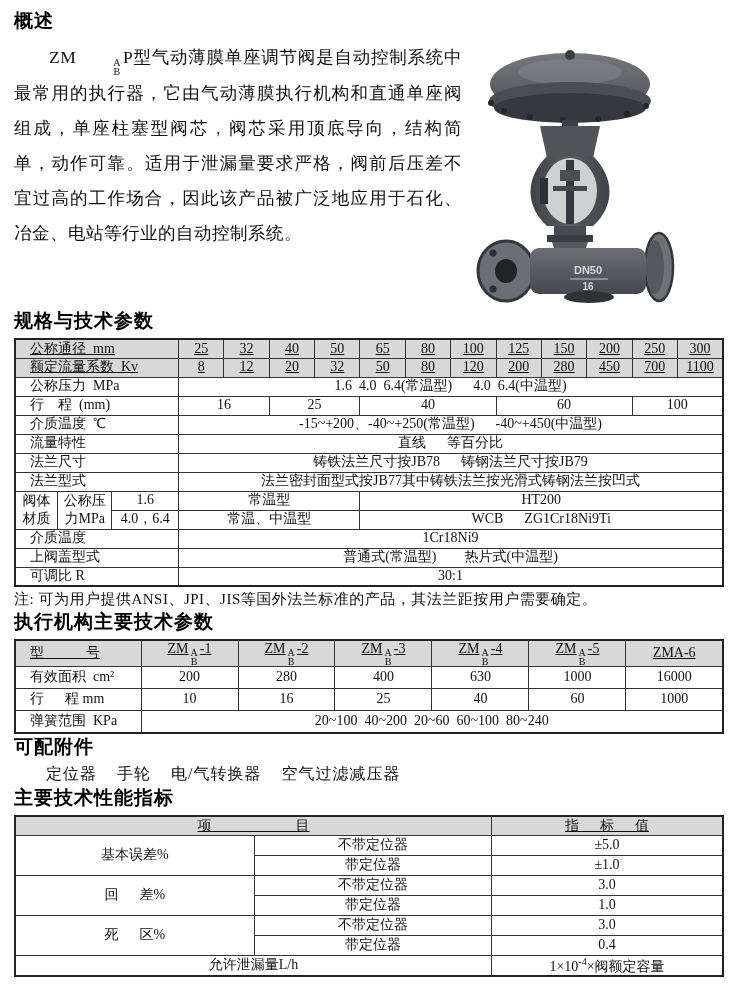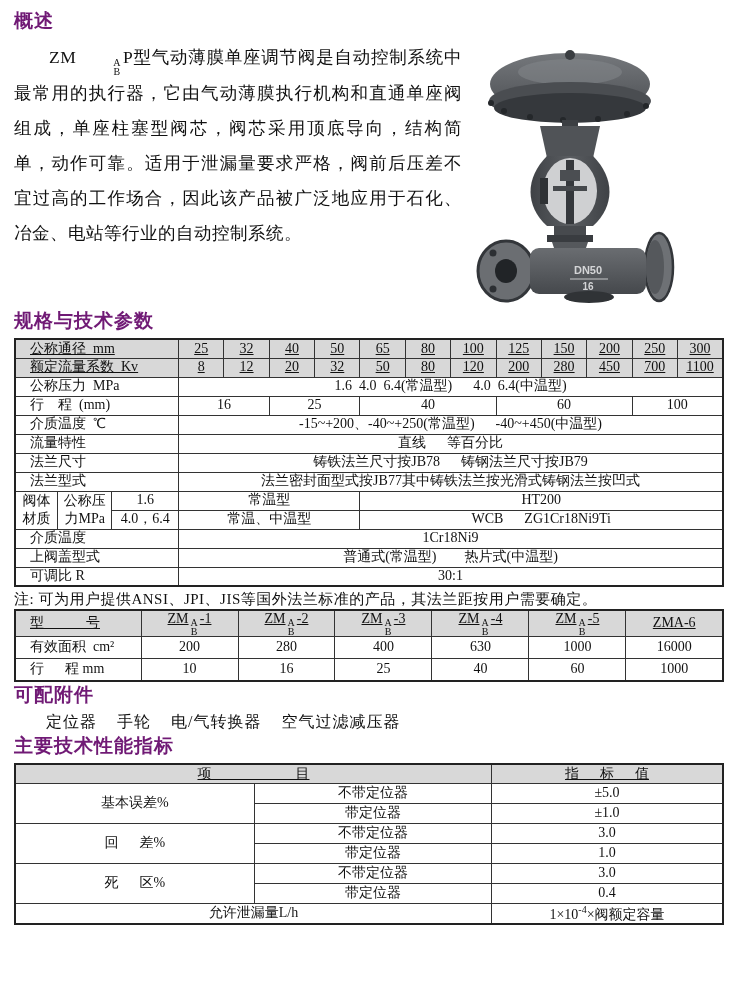--- a/index.html
+++ b/index.html
@@ -5,21 +5,21 @@
   * { box-sizing: border-box; }
   html, body { margin: 0; padding: 0; background: #ffffff; }
   body {
     width: 738px; height: 990px; overflow: hidden;
     font-family: "Liberation Serif", serif; color: #111;
   }
   .page { padding: 8px 14px 0 14px; }
 
   h2.sec {
     font-family: "Liberation Sans", sans-serif;
-    font-size: 19px; font-weight: bold; color: #701a75;
+    font-size: 19px; font-weight: bold; color: #000000;
     margin: 0 0 4px 0; letter-spacing: 1px; line-height: 26px;
   }
   .mt1 { margin-top: 10px; }
   .mt2 { margin-top: 8px; }
   .mt3 { margin-top: 10px; }
 
   
   .overview-row { display: flex; align-items: flex-start; }
   .overview-text {
     width: 452px; margin: 2px 0 0 0;
@@ -232,20 +232,21 @@
       <td colspan="12">普通式(常温型)        热片式(中温型)</td>
     </tr>
     <tr>
       <td colspan="3" class="lbl">可调比 R</td>
       <td colspan="12">30:1</td>
     </tr>
   </tbody>
     </table>
   <p class="note">注: 可为用户提供ANSI、JPI、JIS等国外法兰标准的产品，其法兰距按用户需要确定。</p>
 
+  <h2 class="sec mt2">执行机构主要技术参数</h2>
   <table class="t2">
     <colgroup>
       <col style="width:17.8%">
         <col style="width:13.7%">
         <col style="width:13.7%">
         <col style="width:13.7%">
       <col style="width:13.7%">
         <col style="width:13.7%">
         <col style="width:13.7%">
     </colgroup>
@@ -269,20 +270,24 @@
       <td>16000</td>
     </tr>
     <tr>
       <td class="lbl">行      程 mm</td>
       <td>10</td>
       <td>16</td>
       <td>25</td>
       <td>40</td>
       <td>60</td>
       <td>1000</td>
+    </tr>
+    <tr>
+      <td class="lbl">弹簧范围  KPa</td>
+      <td colspan="6">20~100  40~200  20~60  60~100  80~240</td>
     </tr>
   </tbody>
     </table>
 
   <h2 class="sec mt3">可配附件</h2>
   <p class="acc-line">定位器    手轮    电/气转换器    空气过滤减压器</p>
 
   <h2 class="sec mt2">主要技术性能指标</h2>
   <table class="t3">
     <colgroup>

